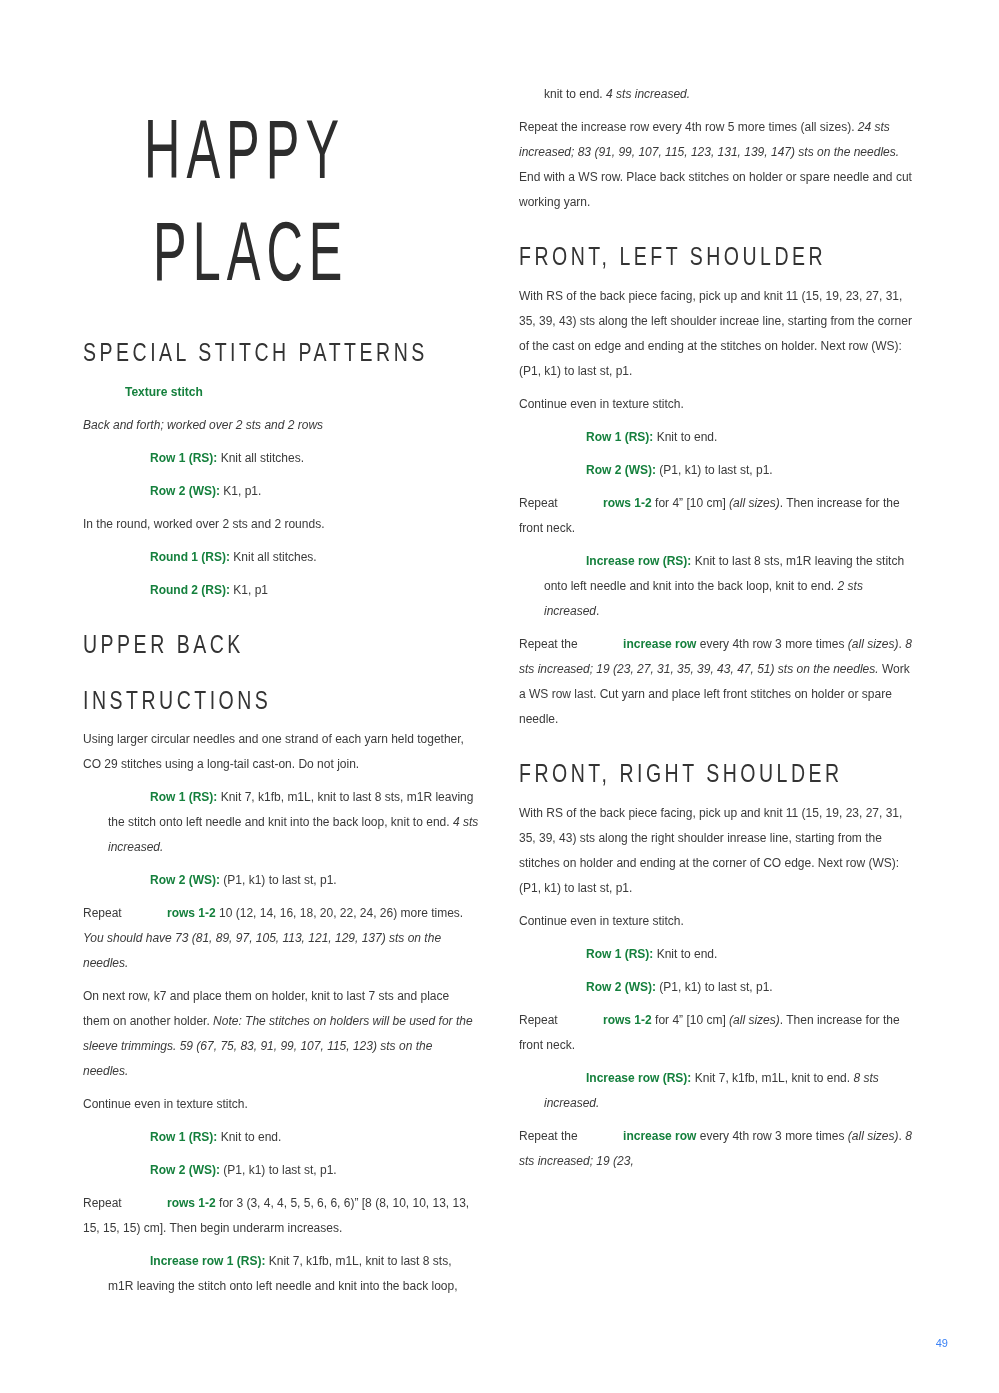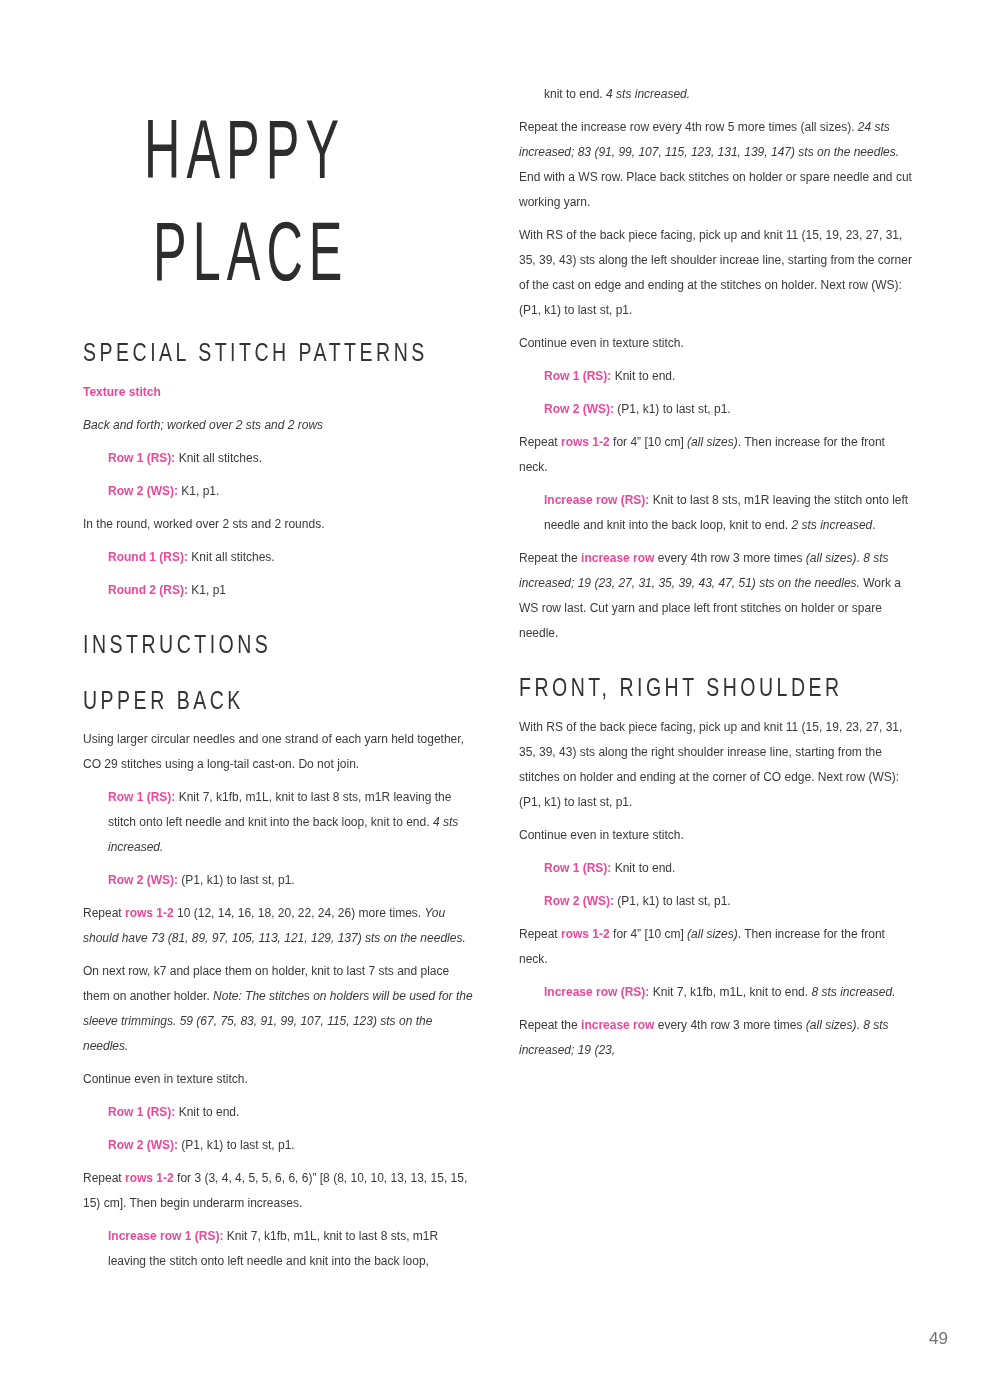--- a/index.html
+++ b/index.html
@@ -33,27 +33,27 @@
     display:inline-block;
     font-size:25px;font-weight:400;color:#333333;
     letter-spacing:4.5px;
     transform:scaleX(0.78);transform-origin:0 50%;
     white-space:nowrap;
   }
   .h2:first-child{margin-top:0;}
 
   
   .para{margin:0 0 8px 0;font-size:12px;line-height:25px;color:#3a3a3a;}
-  .para .b{font-weight:700;color:#ec4899;}
+  .para .b{font-weight:700;color:#15803d;margin-left:42px;}
   .para .i{font-style:italic;}
   .para.indent{padding-left:25px;}
 
   .page-number{
     position:absolute;right:51px;bottom:44px;
-    font-size:17px;color:#737373;
+    font-size:11px;color:#3b82f6;
   }
 </style>
 </head>
 <body>
 
 <div class="page">
   <div class="columns">
 
     <div class="col col-left">
       <div class="doc-title">
@@ -62,39 +62,40 @@
       </div>
       <div>
           <div class="h2"><span>SPECIAL STITCH PATTERNS</span></div>
           <p class="para"><span class="b">Texture stitch</span></p>
           <p class="para"><span class="i">Back and forth; worked over 2 sts and 2 rows</span></p>
           <p class="para indent"><span class="b">Row 1 (RS): </span><span>Knit all stitches.</span></p>
           <p class="para indent"><span class="b">Row 2 (WS): </span><span>K1, p1.</span></p>
           <p class="para"><span>In the round, worked over 2 sts and 2 rounds.</span></p>
           <p class="para indent"><span class="b">Round 1 (RS): </span><span>Knit all stitches.</span></p>
           <p class="para indent"><span class="b">Round 2 (RS): </span><span>K1, p1</span></p>
+          <div class="h2"><span>UPPER BACK</span></div>
           <div class="h2"><span>INSTRUCTIONS</span></div>
-          <div class="h2"><span>UPPER BACK</span></div>
           <p class="para"><span>Using larger circular needles and one strand of each yarn held together, CO 29 stitches using a long-tail cast-on. Do not join.</span></p>
           <p class="para indent"><span class="b">Row 1 (RS): </span><span>Knit 7, k1fb, m1L, knit to last 8 sts, m1R leaving the stitch onto left needle and knit into the back loop, knit to end. </span><span class="i">4 sts increased.</span></p>
           <p class="para indent"><span class="b">Row 2 (WS): </span><span>(P1, k1) to last st, p1.</span></p>
           <p class="para"><span>Repeat </span><span class="b">rows 1-2</span><span> 10 (12, 14, 16, 18, 20, 22, 24, 26) more times. </span><span class="i">You should have 73 (81, 89, 97, 105, 113, 121, 129, 137) sts on the needles.</span></p>
           <p class="para"><span>On next row, k7 and place them on holder, knit to last 7 sts and place them on another holder. </span><span class="i">Note: The stitches on holders will be used for the sleeve trimmings. 59 (67, 75, 83, 91, 99, 107, 115, 123) sts on the needles.</span></p>
           <p class="para"><span>Continue even in texture stitch.</span></p>
           <p class="para indent"><span class="b">Row 1 (RS): </span><span>Knit to end.</span></p>
           <p class="para indent"><span class="b">Row 2 (WS): </span><span>(P1, k1) to last st, p1.</span></p>
           <p class="para"><span>Repeat </span><span class="b">rows 1-2</span><span> for 3 (3, 4, 4, 5, 5, 6, 6, 6)” [8 (8, 10, 10, 13, 13, 15, 15, 15) cm]. Then begin underarm increases.</span></p>
           <p class="para indent"><span class="b">Increase row 1 (RS): </span><span>Knit 7, k1fb, m1L, knit to last 8 sts, m1R leaving the stitch onto left needle and knit into the back loop,</span></p>
         </div>
     </div>
 
     <div class="col col-right">
       <div>
           <p class="para indent"><span>knit to end. </span><span class="i">4 sts increased.</span></p>
           <p class="para"><span>Repeat the increase row every 4th row 5 more times (all sizes). </span><span class="i">24 sts increased; 83 (91, 99, 107, 115, 123, 131, 139, 147) sts on the needles.</span><span> End with a WS row. Place back stitches on holder or spare needle and cut working yarn.</span></p>
+          <div class="h2"><span>FRONT, LEFT SHOULDER</span></div>
           <p class="para"><span>With RS of the back piece facing, pick up and knit 11 (15, 19, 23, 27, 31, 35, 39, 43) sts along the left shoulder increae line, starting from the corner of the cast on edge and ending at the stitches on holder. Next row (WS): (P1, k1) to last st, p1.</span></p>
           <p class="para"><span>Continue even in texture stitch.</span></p>
           <p class="para indent"><span class="b">Row 1 (RS): </span><span>Knit to end.</span></p>
           <p class="para indent"><span class="b">Row 2 (WS): </span><span>(P1, k1) to last st, p1.</span></p>
           <p class="para"><span>Repeat </span><span class="b">rows 1-2</span><span> for 4” [10 cm] </span><span class="i">(all sizes)</span><span>. Then increase for the front neck.</span></p>
           <p class="para indent"><span class="b">Increase row (RS): </span><span>Knit to last 8 sts, m1R leaving the stitch onto left needle and knit into the back loop, knit to end. </span><span class="i">2 sts increased</span><span>.</span></p>
           <p class="para"><span>Repeat the </span><span class="b">increase row</span><span> every 4th row 3 more times </span><span class="i">(all sizes)</span><span>. </span><span class="i">8 sts increased; 19 (23, 27, 31, 35, 39, 43, 47, 51) sts on the needles.</span><span> Work a WS row last. Cut yarn and place left front stitches on holder or spare needle.</span></p>
           <div class="h2"><span>FRONT, RIGHT SHOULDER</span></div>
           <p class="para"><span>With RS of the back piece facing, pick up and knit 11 (15, 19, 23, 27, 31, 35, 39, 43) sts along the right shoulder inrease line, starting from the stitches on holder and ending at the corner of CO edge. Next row (WS): (P1, k1) to last st, p1.</span></p>
           <p class="para"><span>Continue even in texture stitch.</span></p>

